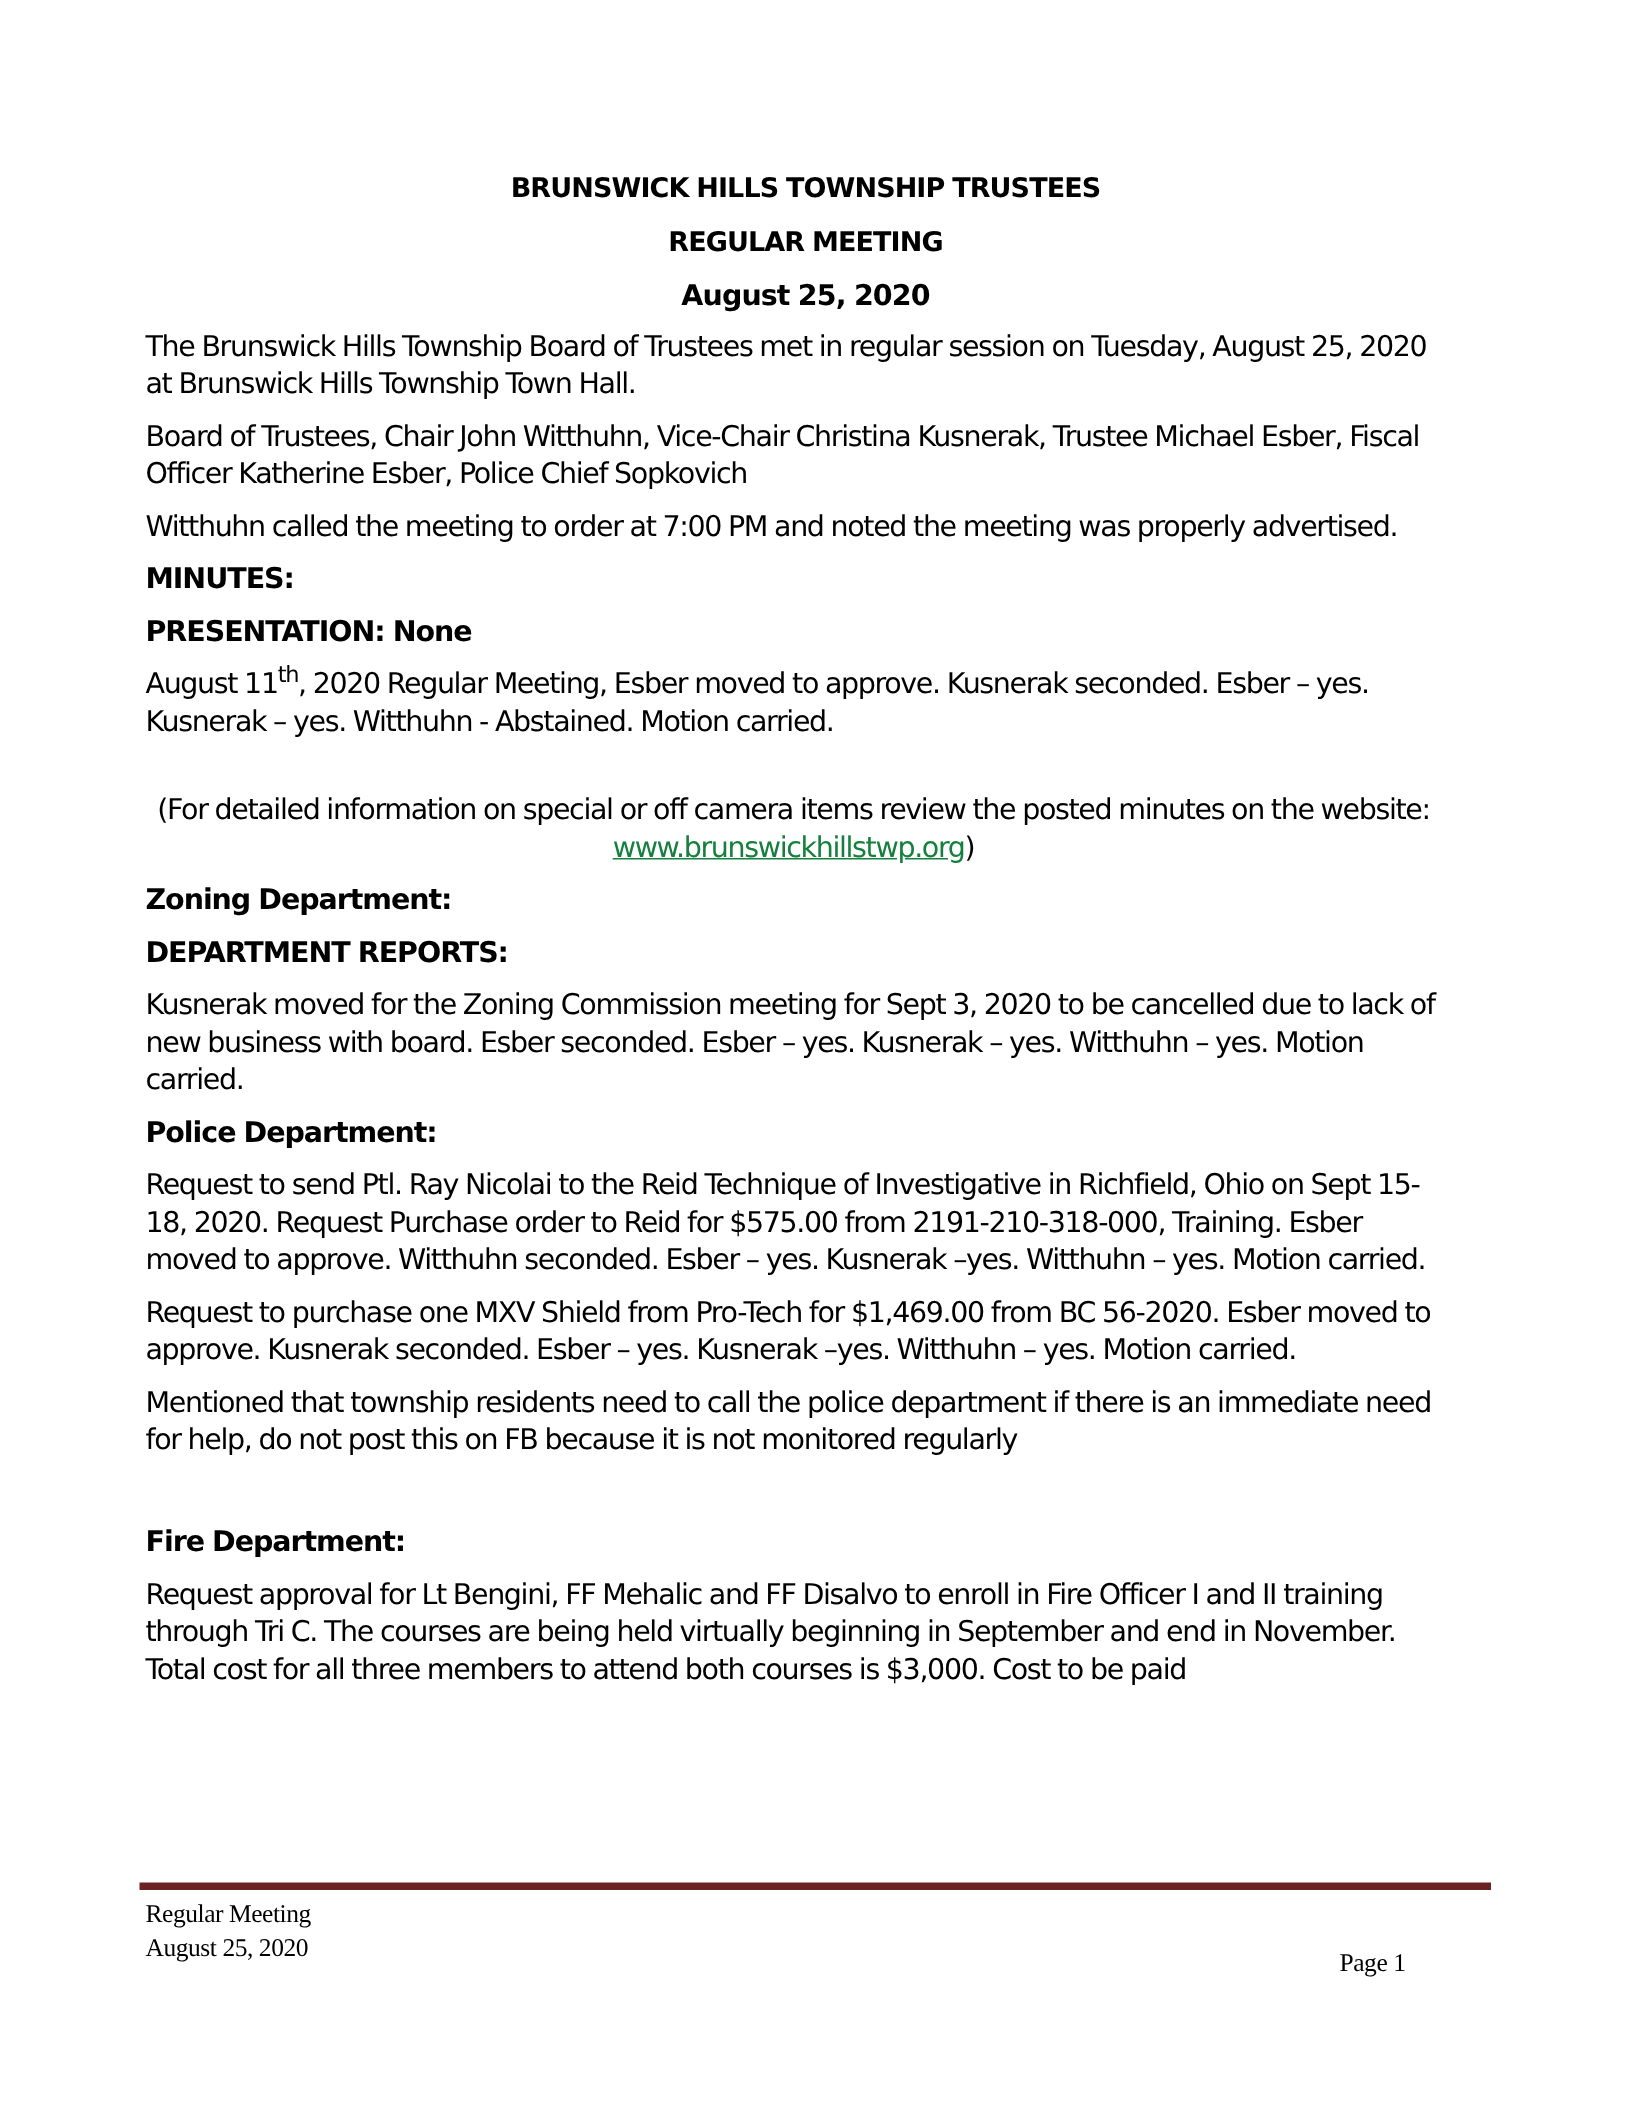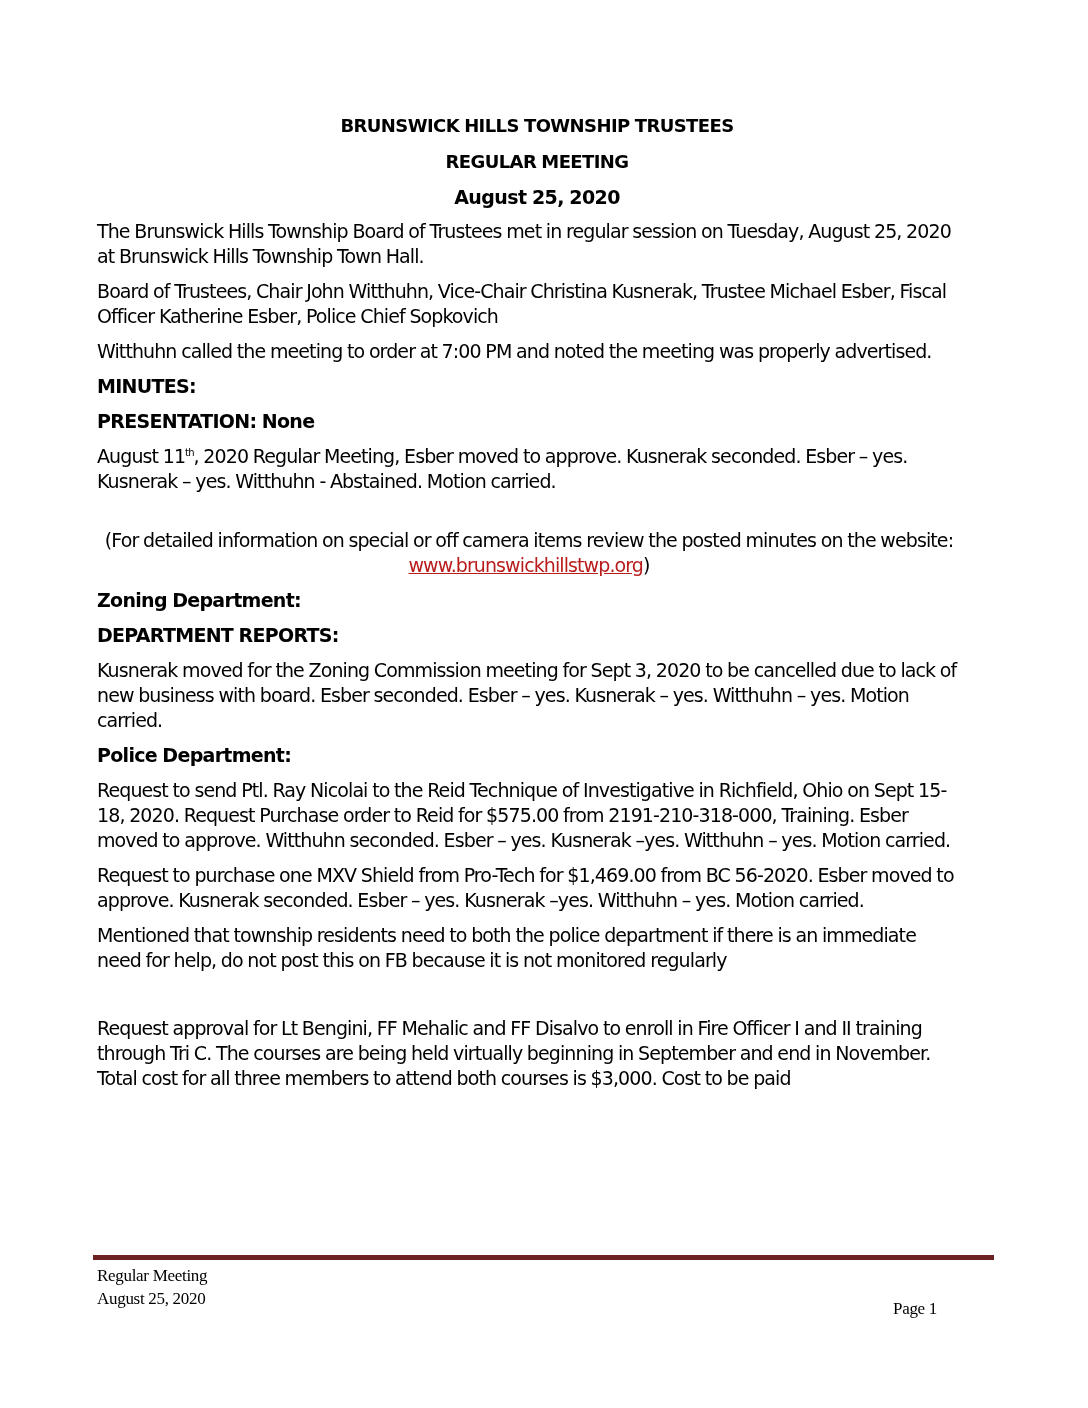--- a/index.html
+++ b/index.html
@@ -50,24 +50,24 @@
       letter-spacing: -0.7px;
     }
     .heading.big {
       font-size: 19px;
     }
     .centered {
       text-align: center;
       margin-top: 34px;
     }
     a.link {
-      color: #b91c1c;
+      color: #15803d;
     }
     sup {
-      font-size: 10px;
+      font-size: 15px;
       line-height: 0;
       vertical-align: super;
     }
     .spacer-lg { height: 33px; }
     .footer-rule {
       position: absolute;
       left: 93px;
       top: 1255px;
       width: 901px;
       height: 5px;
@@ -111,24 +111,25 @@
     <p class="centered"><span>(For detailed information on special or off camera items review the posted minutes on the website: </span><a class="link" href="#">www.brunswickhillstwp.org</a><span>)</span></p>
 
     <div class="heading">Zoning Department:</div>
 
     <div class="heading">DEPARTMENT REPORTS:</div>
     <p>Kusnerak moved for the Zoning Commission meeting for Sept 3, 2020 to be cancelled due to lack of new business with board.  Esber seconded. Esber – yes. Kusnerak – yes. Witthuhn – yes. Motion carried.</p>
 
     <div class="heading">Police Department:</div>
     <p>Request to send Ptl. Ray Nicolai to the Reid Technique of Investigative in Richfield, Ohio on Sept 15-18, 2020.  Request Purchase order to Reid for $575.00 from 2191-210-318-000, Training.   Esber moved to approve.  Witthuhn seconded.   Esber – yes. Kusnerak –yes. Witthuhn – yes. Motion carried.</p>
     <p>Request to purchase one MXV Shield from Pro-Tech for $1,469.00 from BC 56-2020.  Esber moved to approve.  Kusnerak seconded.   Esber – yes. Kusnerak –yes. Witthuhn – yes. Motion carried.</p>
-    <p>Mentioned that township residents need to both the police department if there is an immediate need for help, do not post this on FB because it is not monitored regularly</p>
+    <p>Mentioned that township residents need to call the police department if there is an immediate need for help, do not post this on FB because it is not monitored regularly</p>
 
     <div class="spacer-lg"></div>
 
+    <div class="heading">Fire Department:</div>
     <p>Request approval for Lt Bengini, FF Mehalic and FF Disalvo to enroll in Fire Officer I and II training through Tri C.  The courses are being held virtually beginning in September and end in November.  Total cost for all three members to attend both courses is $3,000.  Cost to be paid</p>
   </div>
 
   <div class="footer-rule"></div>
 
   <div class="footer">
     <div>Regular Meeting</div>
     <div>August 25, 2020</div>
     <div class="page-num">Page 1</div>
   </div>

